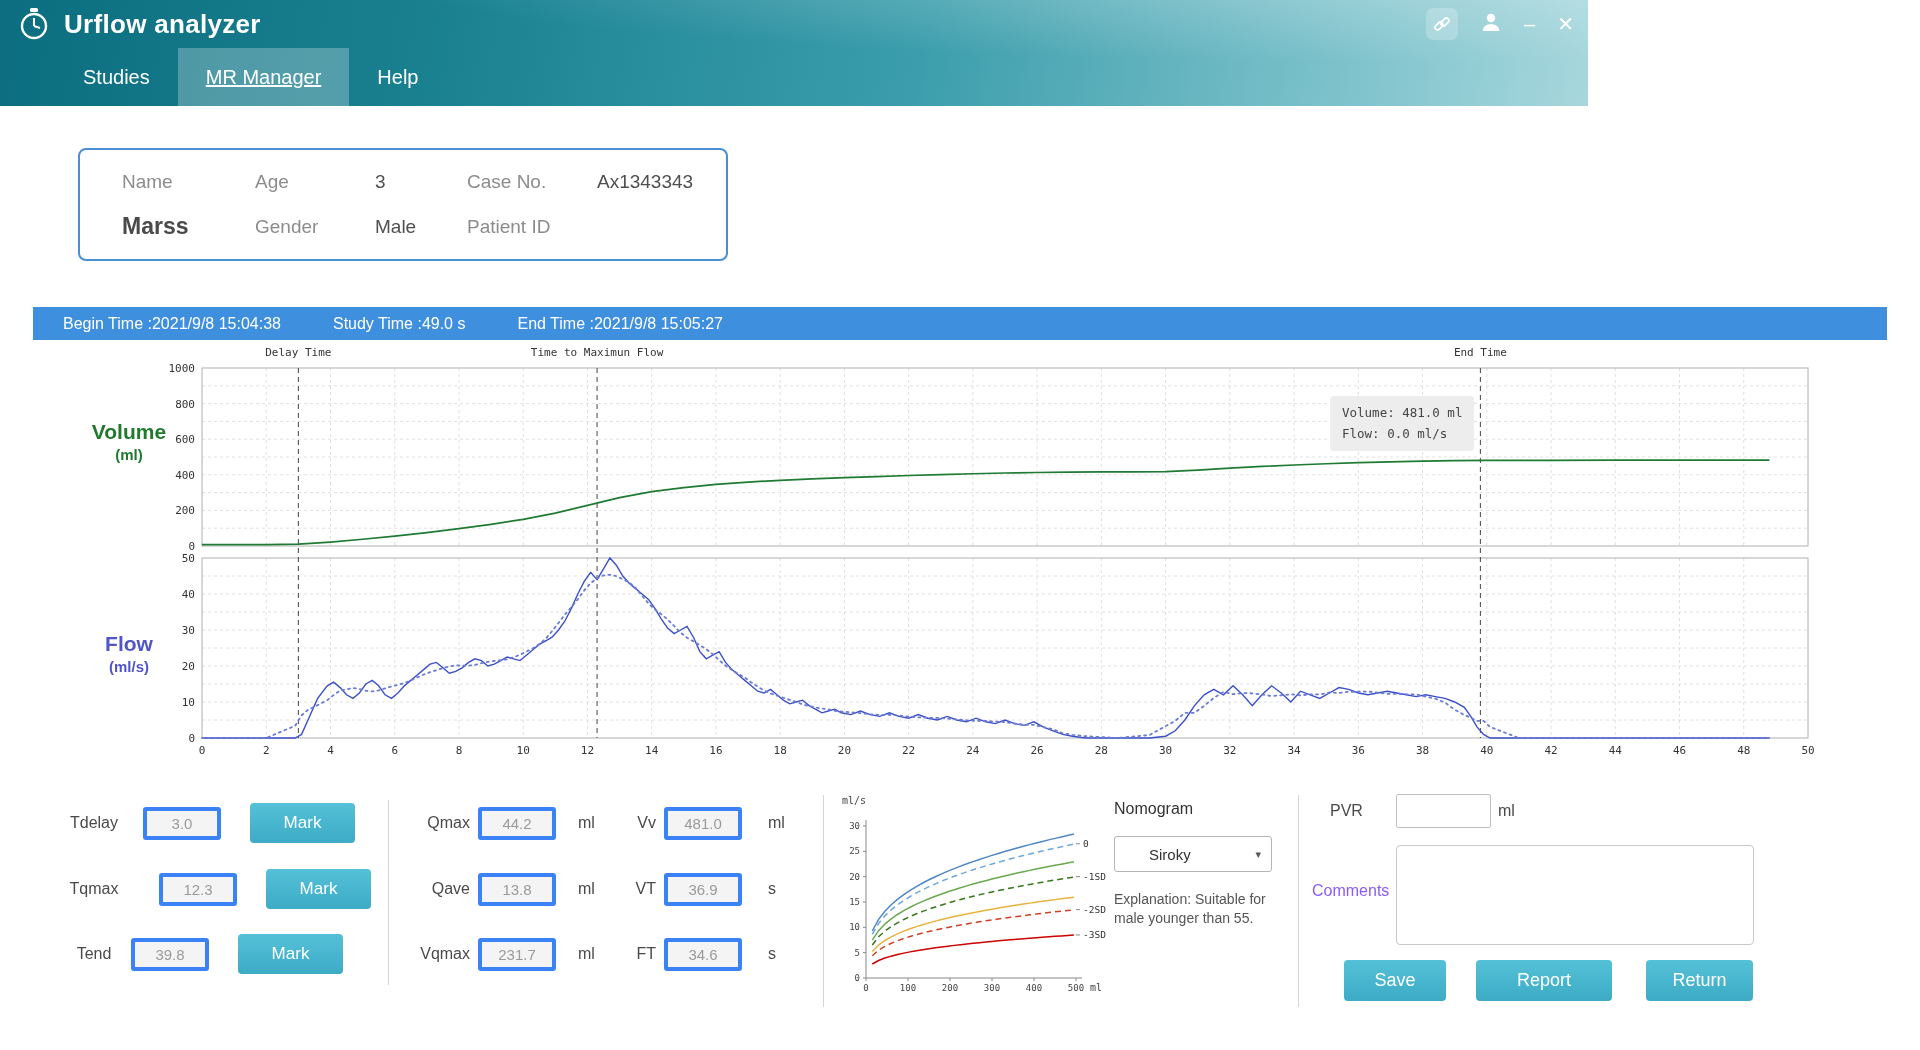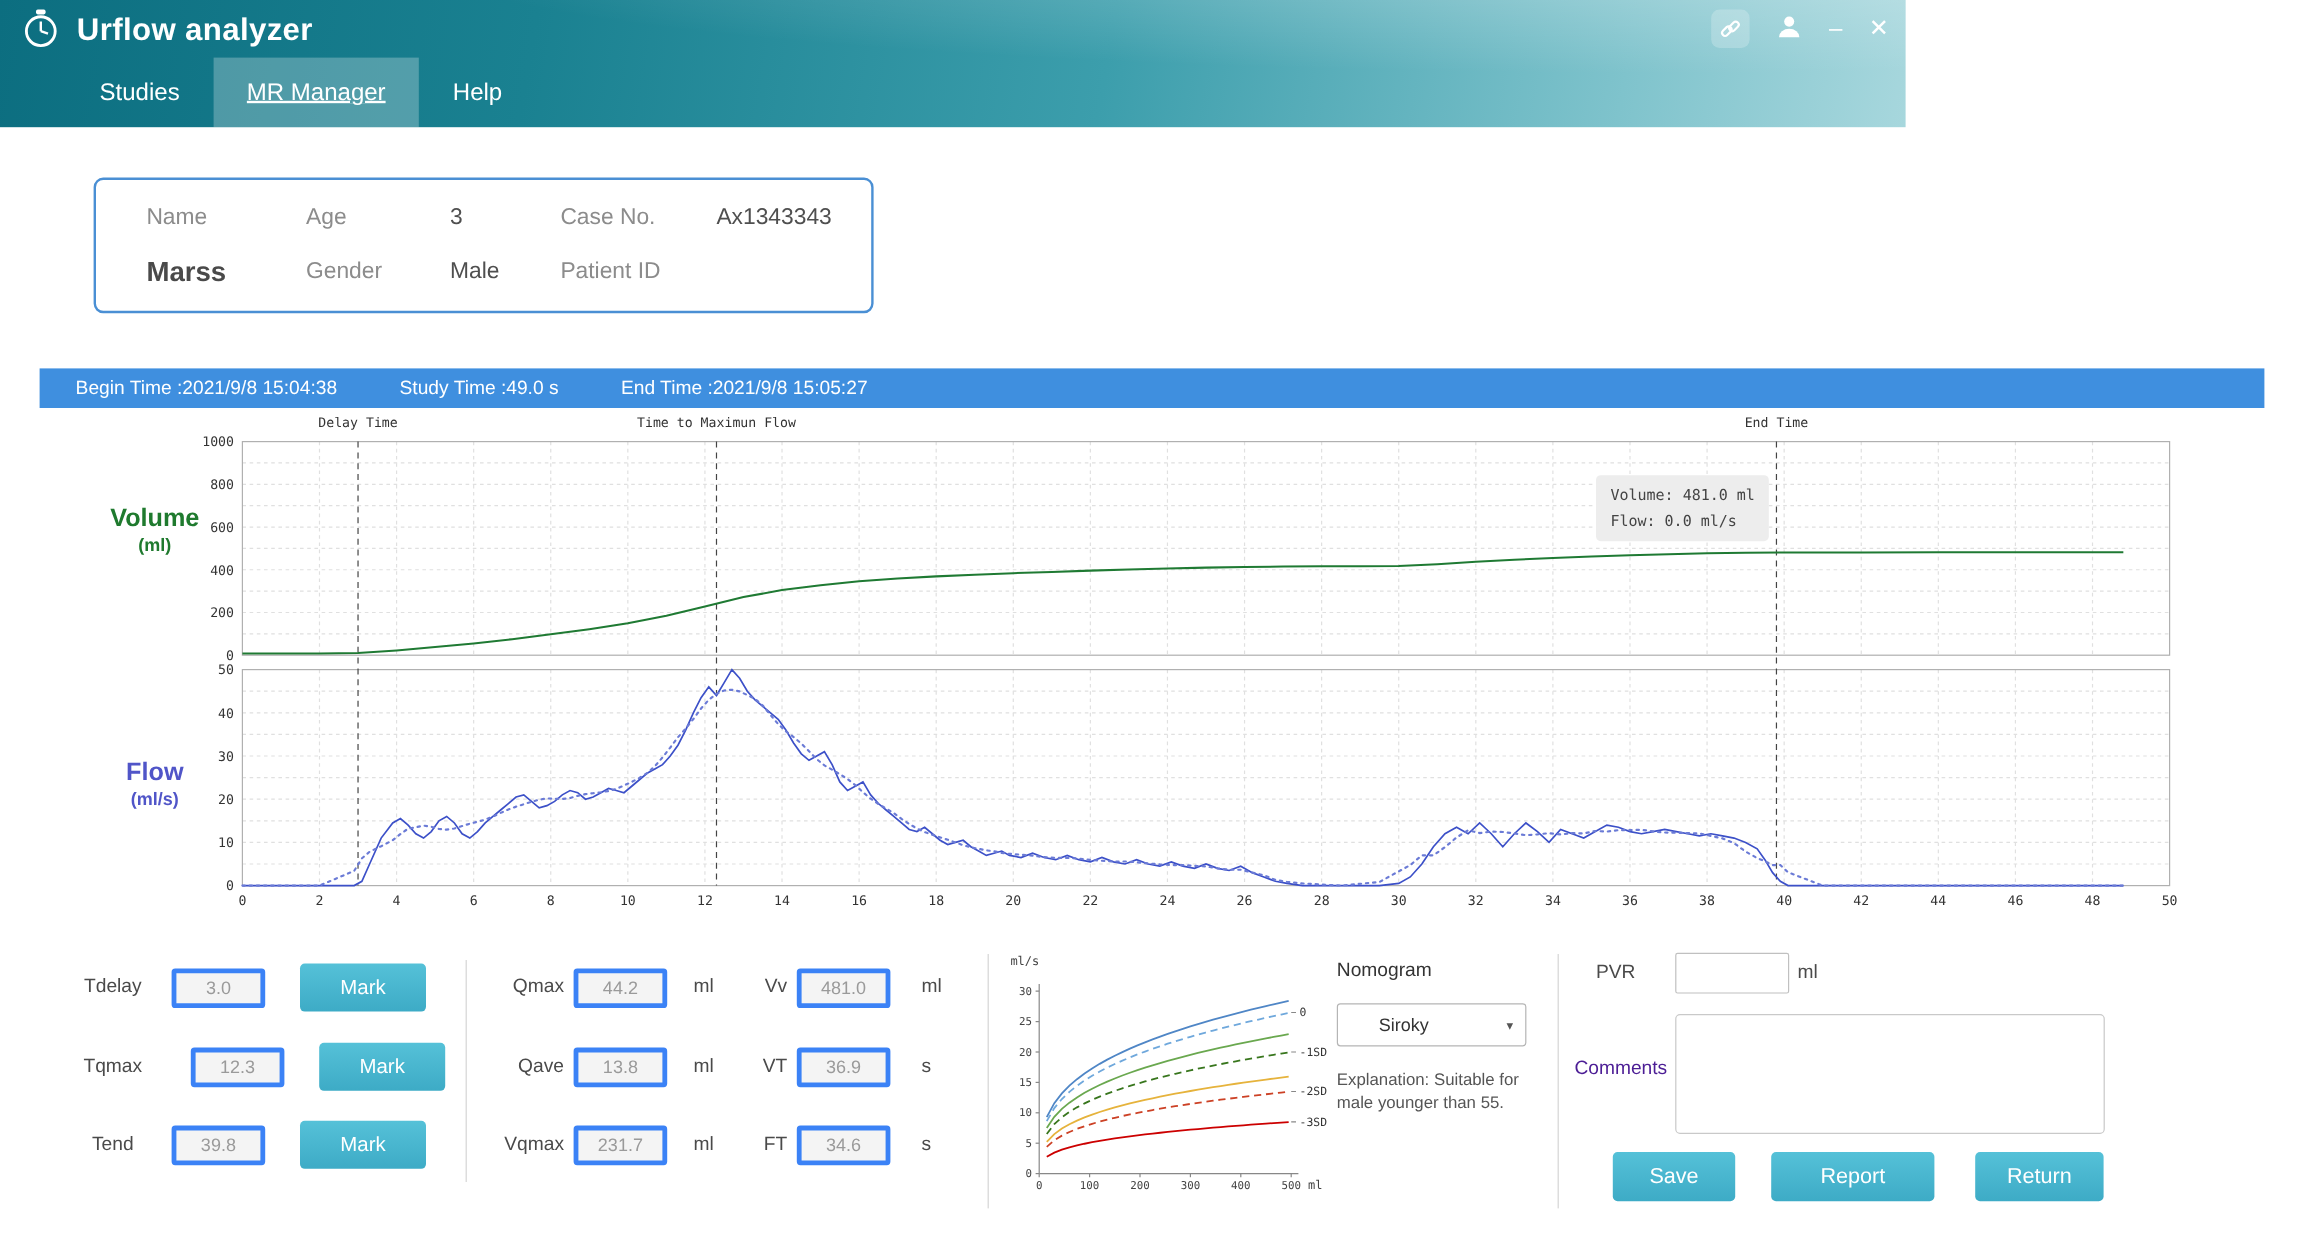--- a/index.html
+++ b/index.html
@@ -60,21 +60,21 @@
   .nomo-title { position:absolute; left:1114px; top:800px; font-size:16px; color:#333; }
   .nomo-select { position:absolute; left:1114px; top:836px; width:158px; height:36px; background:#fff;
     border:1px solid #b5b5b5; border-radius:3px; display:flex; align-items:center; justify-content:space-between;
     padding:0 10px 0 34px; font-size:15px; color:#333; cursor:pointer; }
   .nomo-arrow { font-size:11px; color:#555; }
   .nomo-expl { position:absolute; left:1114px; top:890px; width:178px; font-size:14px; color:#555; line-height:1.35; }
   .pvr-label { position:absolute; left:1330px; top:802px; font-size:16px; color:#4a4a4a; }
   .pvr-input { position:absolute; left:1396px; top:794px; width:95px; height:34px; border:1px solid #c0c0c0;
     border-radius:2px; padding:0 6px; font-size:15px; }
   .pvr-unit { position:absolute; left:1498px; top:802px; font-size:16px; color:#4a4a4a; }
-  .comments-label { position:absolute; left:1312px; top:882px; font-size:16px; color:#4c1d95; }
+  .comments-label { position:absolute; left:1312px; top:882px; font-size:16px; color:#8b5cf6; }
   .comments-area { position:absolute; left:1396px; top:845px; width:358px; height:100px; border:1px solid #c9c9c9;
     border-radius:4px; resize:none; font-size:14px; font-family:"Liberation Sans", sans-serif; padding:6px; }
   .action-btn { position:absolute; height:41px; font-size:18px; }
 </style>
 </head>
 <body>
 
 <div class="header">
   <div class="titlerow">
     <svg width="36" height="36" viewBox="0 0 36 36">
@@ -273,21 +273,21 @@
   <input class="meas-input" style="margin-left: 12px; width: 78px;" readonly="" value="3.0">
   <button class="btn-teal mark-btn" style="margin-left:29px;">Mark</button>
 </div>
 <div class="meas-row" style="left:45px; top:869px;">
   <span class="meas-label" style="margin-left:12px; width:74px;">Tqmax</span>
   <input class="meas-input" style="margin-left: 28px; width: 78px;" readonly="" value="12.3">
   <button class="btn-teal mark-btn" style="margin-left:29px;">Mark</button>
 </div>
 <div class="meas-row" style="left:45px; top:934px;">
   <span class="meas-label" style="margin-left:12px; width:74px;">Tend</span>
-  <input class="meas-input" style="margin-left: 12px; width: 78px;" readonly="" value="39.8">
+  <input class="meas-input" style="width: 78px;" readonly="" value="39.8">
   <button class="btn-teal mark-btn" style="margin-left:29px;">Mark</button>
 </div>
 
 <div class="meas-row" style="left:414px; top:803px;">
   <span class="meas-label" style="width:56px; text-align:right;">Qmax</span>
   <input class="meas-input" style="margin-left: 8px; width: 78px;" readonly="" value="44.2">
   <span class="unit" style="margin-left:22px;">ml</span>
 </div>
 <div class="meas-row" style="left:414px; top:869px;">
   <span class="meas-label" style="width:56px; text-align:right;">Qave</span>

